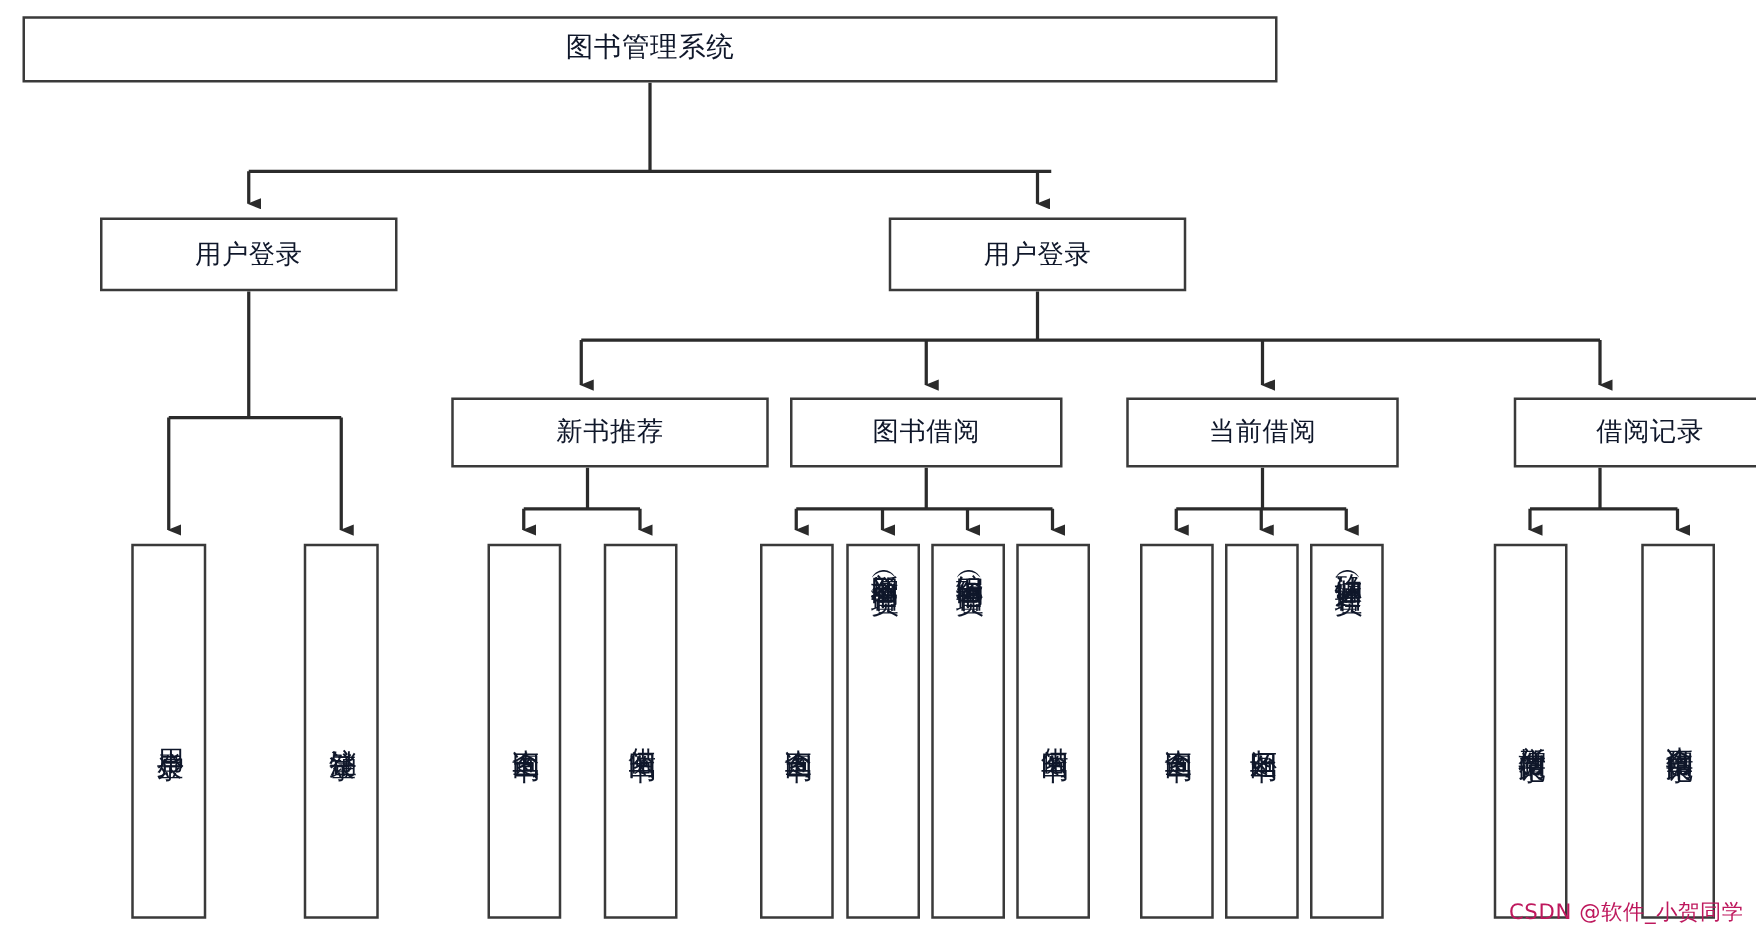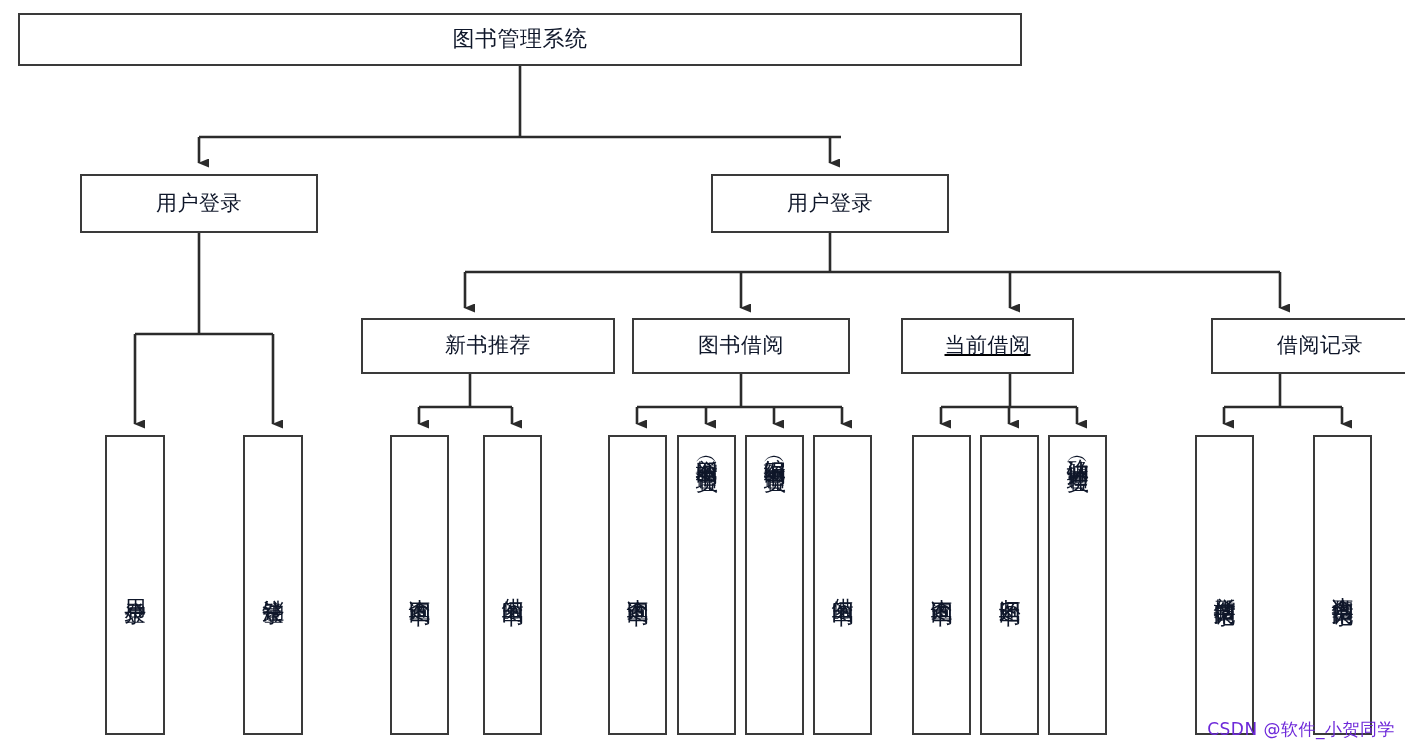--- a/index.html
+++ b/index.html
@@ -66,21 +66,21 @@
   }
   .node.leaf.centered {
     align-items: center;
     padding-top: 0;
   }
   #watermark {
     position: absolute;
     right: 10px;
     bottom: 6px;
     font-size: 17px;
-    color: #6d28d9;
+    color: #be185d;
     letter-spacing: 0.5px;
     z-index: 5;
     white-space: nowrap;
     font-family: "DejaVu Sans", "Liberation Sans", sans-serif;
   }
 </style>
 </head>
 <body>
 
 <div id="diagram-root">
@@ -163,21 +163,21 @@
   <div class="node horiz" style="left:711px; top:174px; width:238px; height:59px;">
     <span class="node-label">用户登录</span>
   </div>
 
   <div class="node horiz" style="left:361px; top:318px; width:254px; height:56px;">
     <span class="node-label">新书推荐</span>
   </div>
   <div class="node horiz" style="left:632px; top:318px; width:218px; height:56px;">
     <span class="node-label">图书借阅</span>
   </div>
-  <div class="node horiz" style="left:901px; top:318px; width:173px; height:56px;text-decoration:underline;">
+  <div class="node horiz" style="left:901px; top:318px; width:218px; height:56px;">
     <span class="node-label">当前借阅</span>
   </div>
   <div class="node horiz" style="left:1171px; top:318px; width:218px; height:56px;margin-left:40px;">
     <span class="node-label">借阅记录</span>
   </div>
 
   <div class="node leaf centered" style="left:105px; top:435px; width:60px; height:300px;">
     <span class="node-label">用户登录</span>
   </div>
   <div class="node leaf centered" style="left:243px; top:435px; width:60px; height:300px;">

